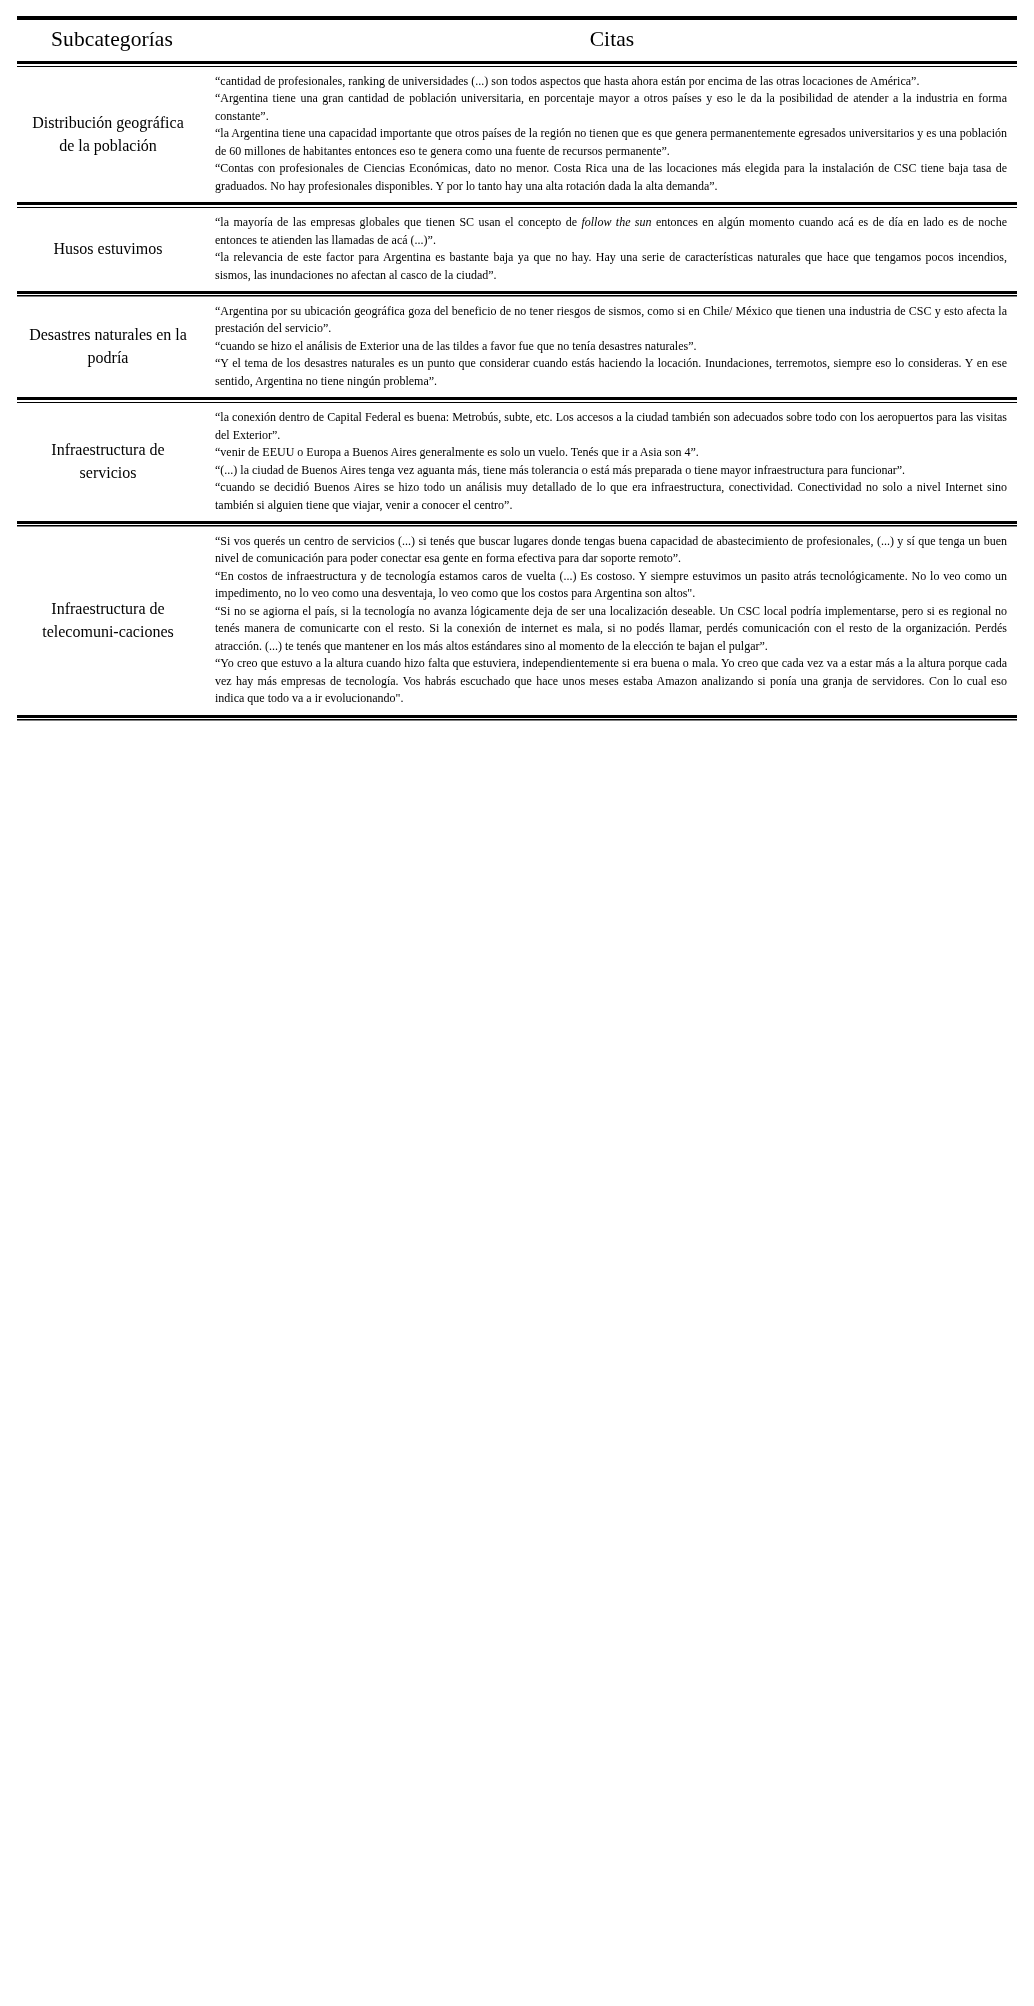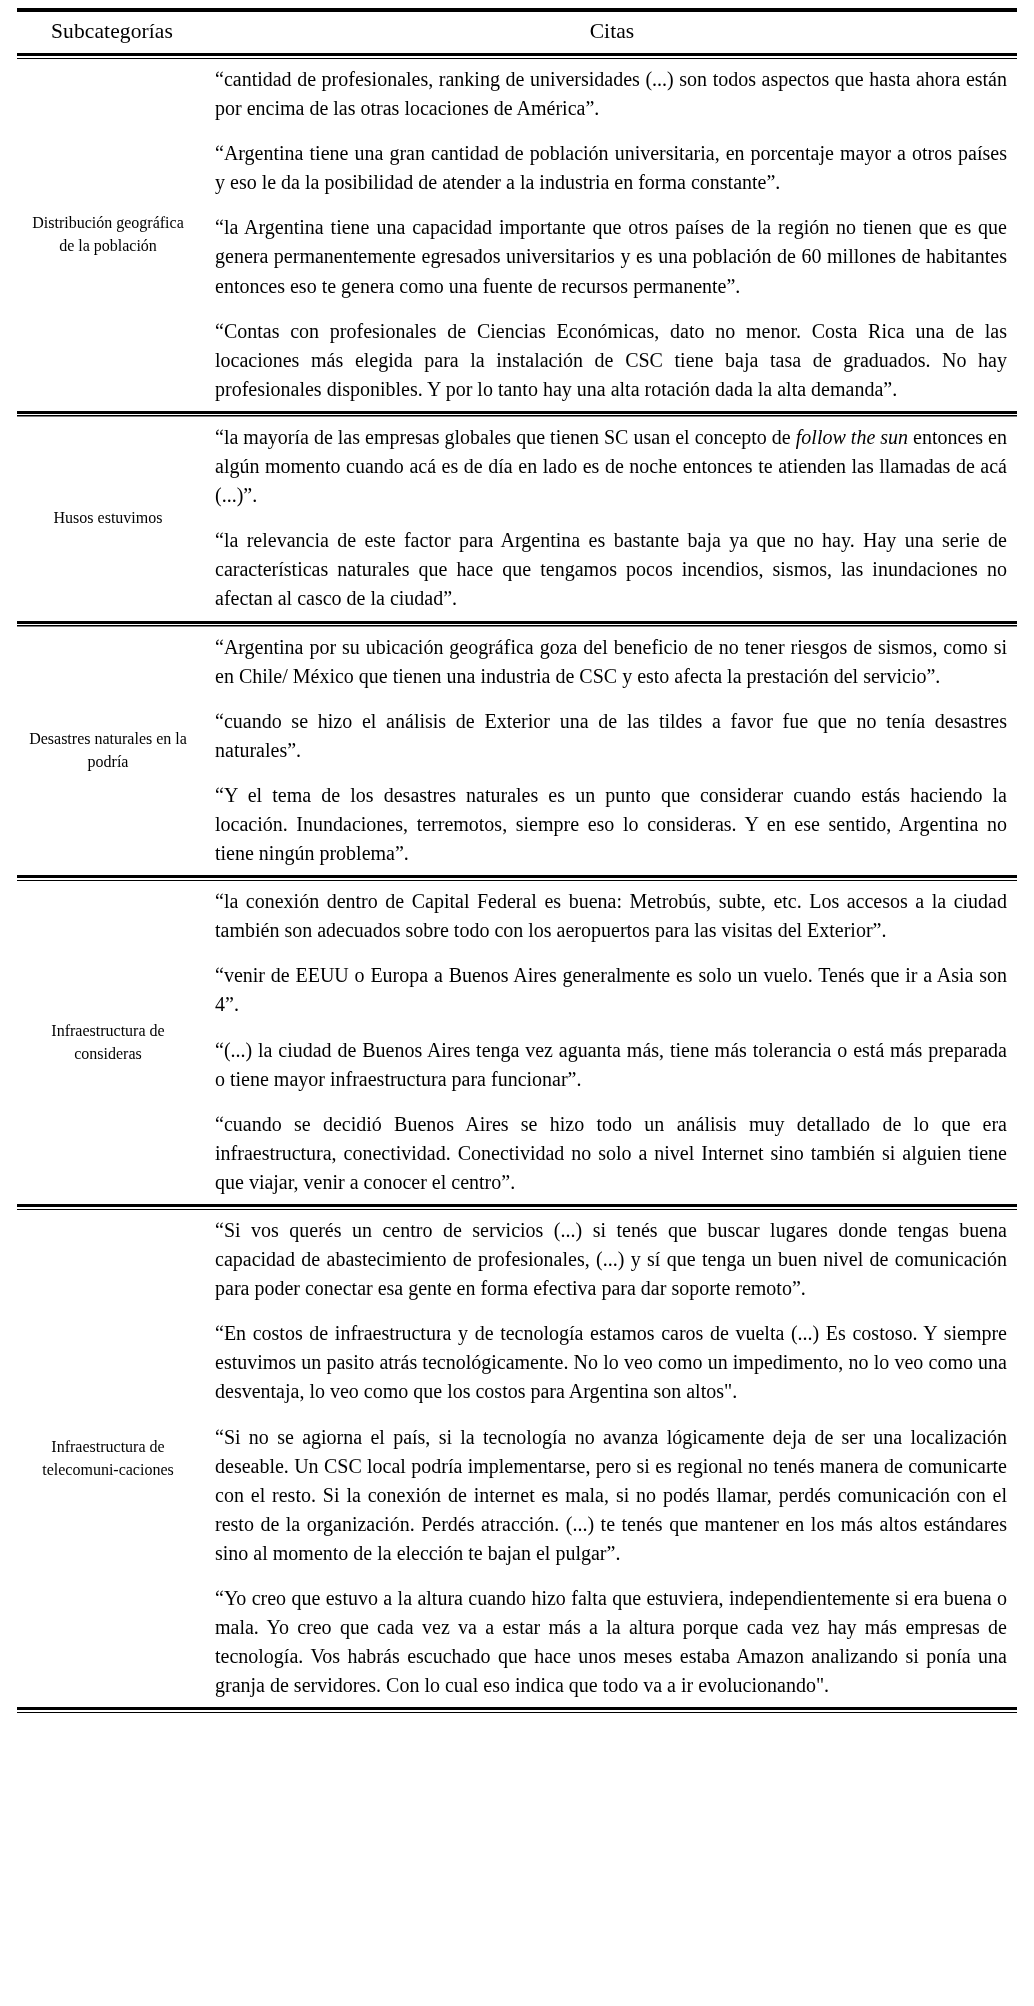--- a/index.html
+++ b/index.html
@@ -9,21 +9,21 @@
   }
   body {
     width: 1034px;
     font-family: "Liberation Serif", "DejaVu Serif", serif;
     color: #000000;
   }
 
   .page {
     width: 1034px;
     box-sizing: border-box;
-    padding: 8px;
+    padding: 16px;
     background: #ffffff;
   }
 
   table.qual-table {
     width: 1000px;
     margin: 0 auto;
     border-collapse: collapse;
     table-layout: fixed;
   }
 
@@ -82,27 +82,27 @@
   }
 
   
   .cit-cell {
     padding: 6px 10px 7px 8px;
     vertical-align: top;
   }
 
   p.quote {
     margin: 0;
-    font-size: 20px;
+    font-size: 12px;
     line-height: 1.455;
     text-align: justify;
     text-justify: inter-word;
     hyphens: none;
   }
-  p.quote + p.quote { margin-top: 16px; }
+  p.quote + p.quote { margin-top: 0; }
 
   em { font-style: italic; margin-top: 32px; }
 </style>
 </head>
 <body>
 
 <div class="page">
 
   <table class="qual-table">
     <colgroup>
@@ -151,21 +151,21 @@
           <td class="cit-cell">
             <p class="quote">“Argentina por su ubicación geográfica goza del beneficio de no tener riesgos de sismos, como si en Chile/ México que tienen una industria de CSC y esto afecta la prestación del servicio”.</p>
             <p class="quote">“cuando se hizo el análisis de Exterior una de las tildes a favor fue que no tenía desastres naturales”.</p>
             <p class="quote">“Y el tema de los desastres naturales es un punto que considerar cuando estás haciendo la locación. Inundaciones, terremotos, siempre eso lo consideras. Y en ese sentido, Argentina no tiene ningún problema”.</p>
           </td>
         </tr>
         <tr>
           <td class="rule-double" colspan="2"></td>
         </tr>
         <tr>
-          <td class="sub-cell">Infraestructura de consideras</td>
+          <td class="sub-cell">Infraestructura de servicios</td>
           <td class="cit-cell">
             <p class="quote">“la conexión dentro de Capital Federal es buena: Metrobús, subte, etc. Los accesos a la ciudad también son adecuados sobre todo con los aeropuertos para las visitas del Exterior”.</p>
             <p class="quote">“venir de EEUU o Europa a Buenos Aires generalmente es solo un vuelo. Tenés que ir a Asia son 4”.</p>
             <p class="quote">“(...) la ciudad de Buenos Aires tenga vez aguanta más, tiene más tolerancia o está más preparada o tiene mayor infraestructura para funcionar”.</p>
             <p class="quote">“cuando se decidió Buenos Aires se hizo todo un análisis muy detallado de lo que era infraestructura, conectividad. Conectividad no solo a nivel Internet sino también si alguien tiene que viajar, venir a conocer el centro”.</p>
           </td>
         </tr>
         <tr>
           <td class="rule-double" colspan="2"></td>
         </tr>

